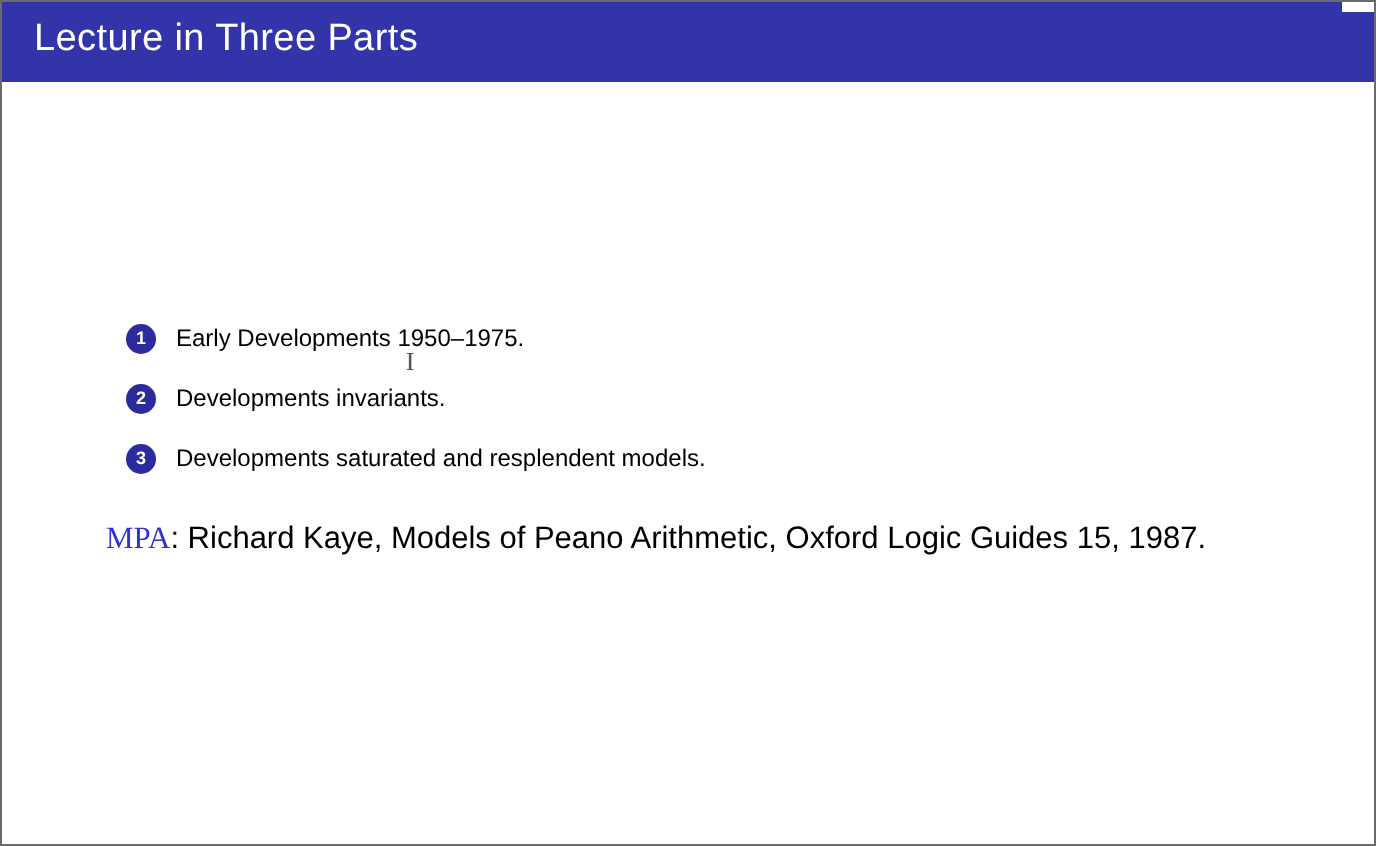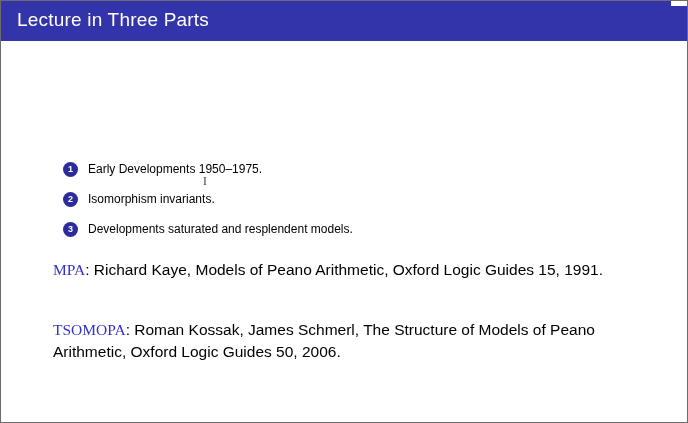--- a/index.html
+++ b/index.html
@@ -128,30 +128,27 @@
 
     <div class="cursor">I</div>
 
     <div class="enum-list">
       <div class="enum-item">
         <div class="enum-num">1</div>
         <div class="enum-label">Early Developments 1950–1975.</div>
       </div>
       <div class="enum-item">
         <div class="enum-num">2</div>
-        <div class="enum-label">Isomorphism invariants.</div>
+        <div class="enum-label">Developments invariants.</div>
       </div>
       <div class="enum-item">
         <div class="enum-num">3</div>
         <div class="enum-label">Developments saturated and resplendent models.</div>
       </div>
     </div>
 
     <div class="ref-block ref-1">
-      <span class="ref-key">MPA</span><span>:</span><span> Richard Kaye, Models of Peano Arithmetic, Oxford Logic Guides 15, 1991.</span>
+      <span class="ref-key">MPA</span><span>:</span><span> Richard Kaye, Models of Peano Arithmetic, Oxford Logic Guides 15, 1987.</span>
     </div>
 
-    <div class="ref-block ref-2">
-      <span class="ref-key">TSOMOPA</span><span>:</span><span> Roman Kossak, James Schmerl, The Structure of Models of Peano Arithmetic, Oxford Logic Guides 50, 2006.</span>
-    </div>
 
   </div>
 </div>
 
 </body></html>

